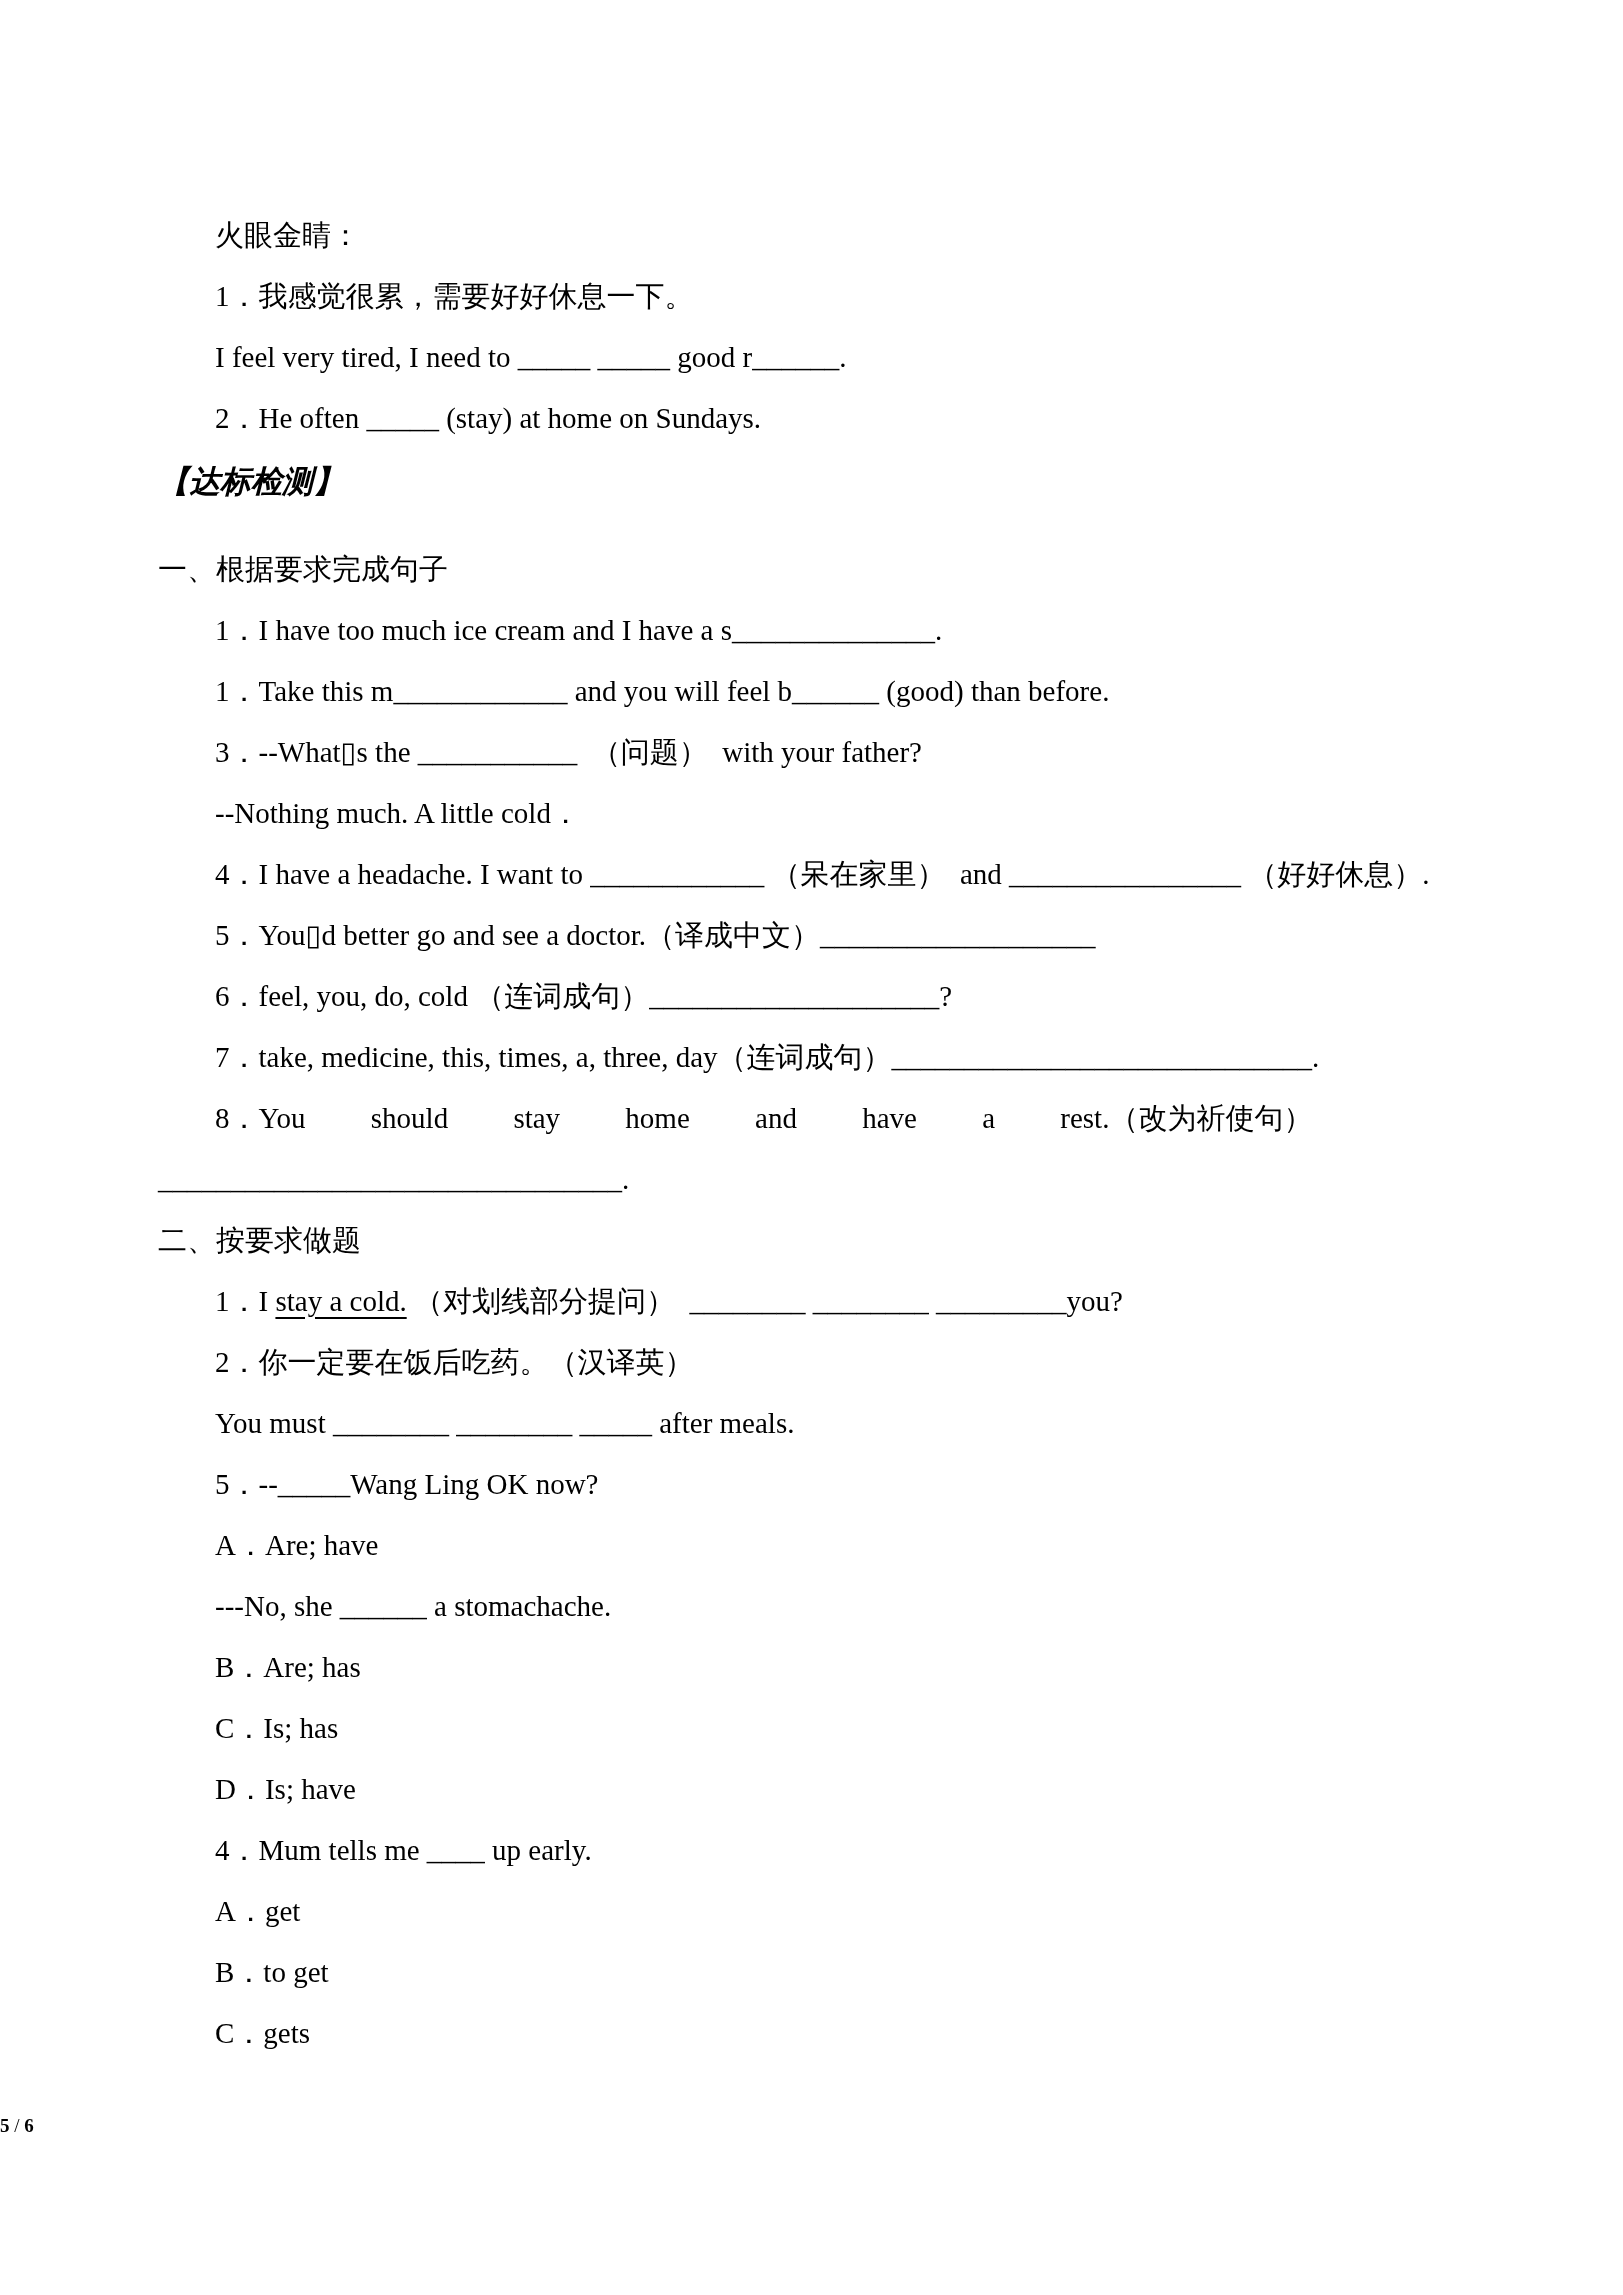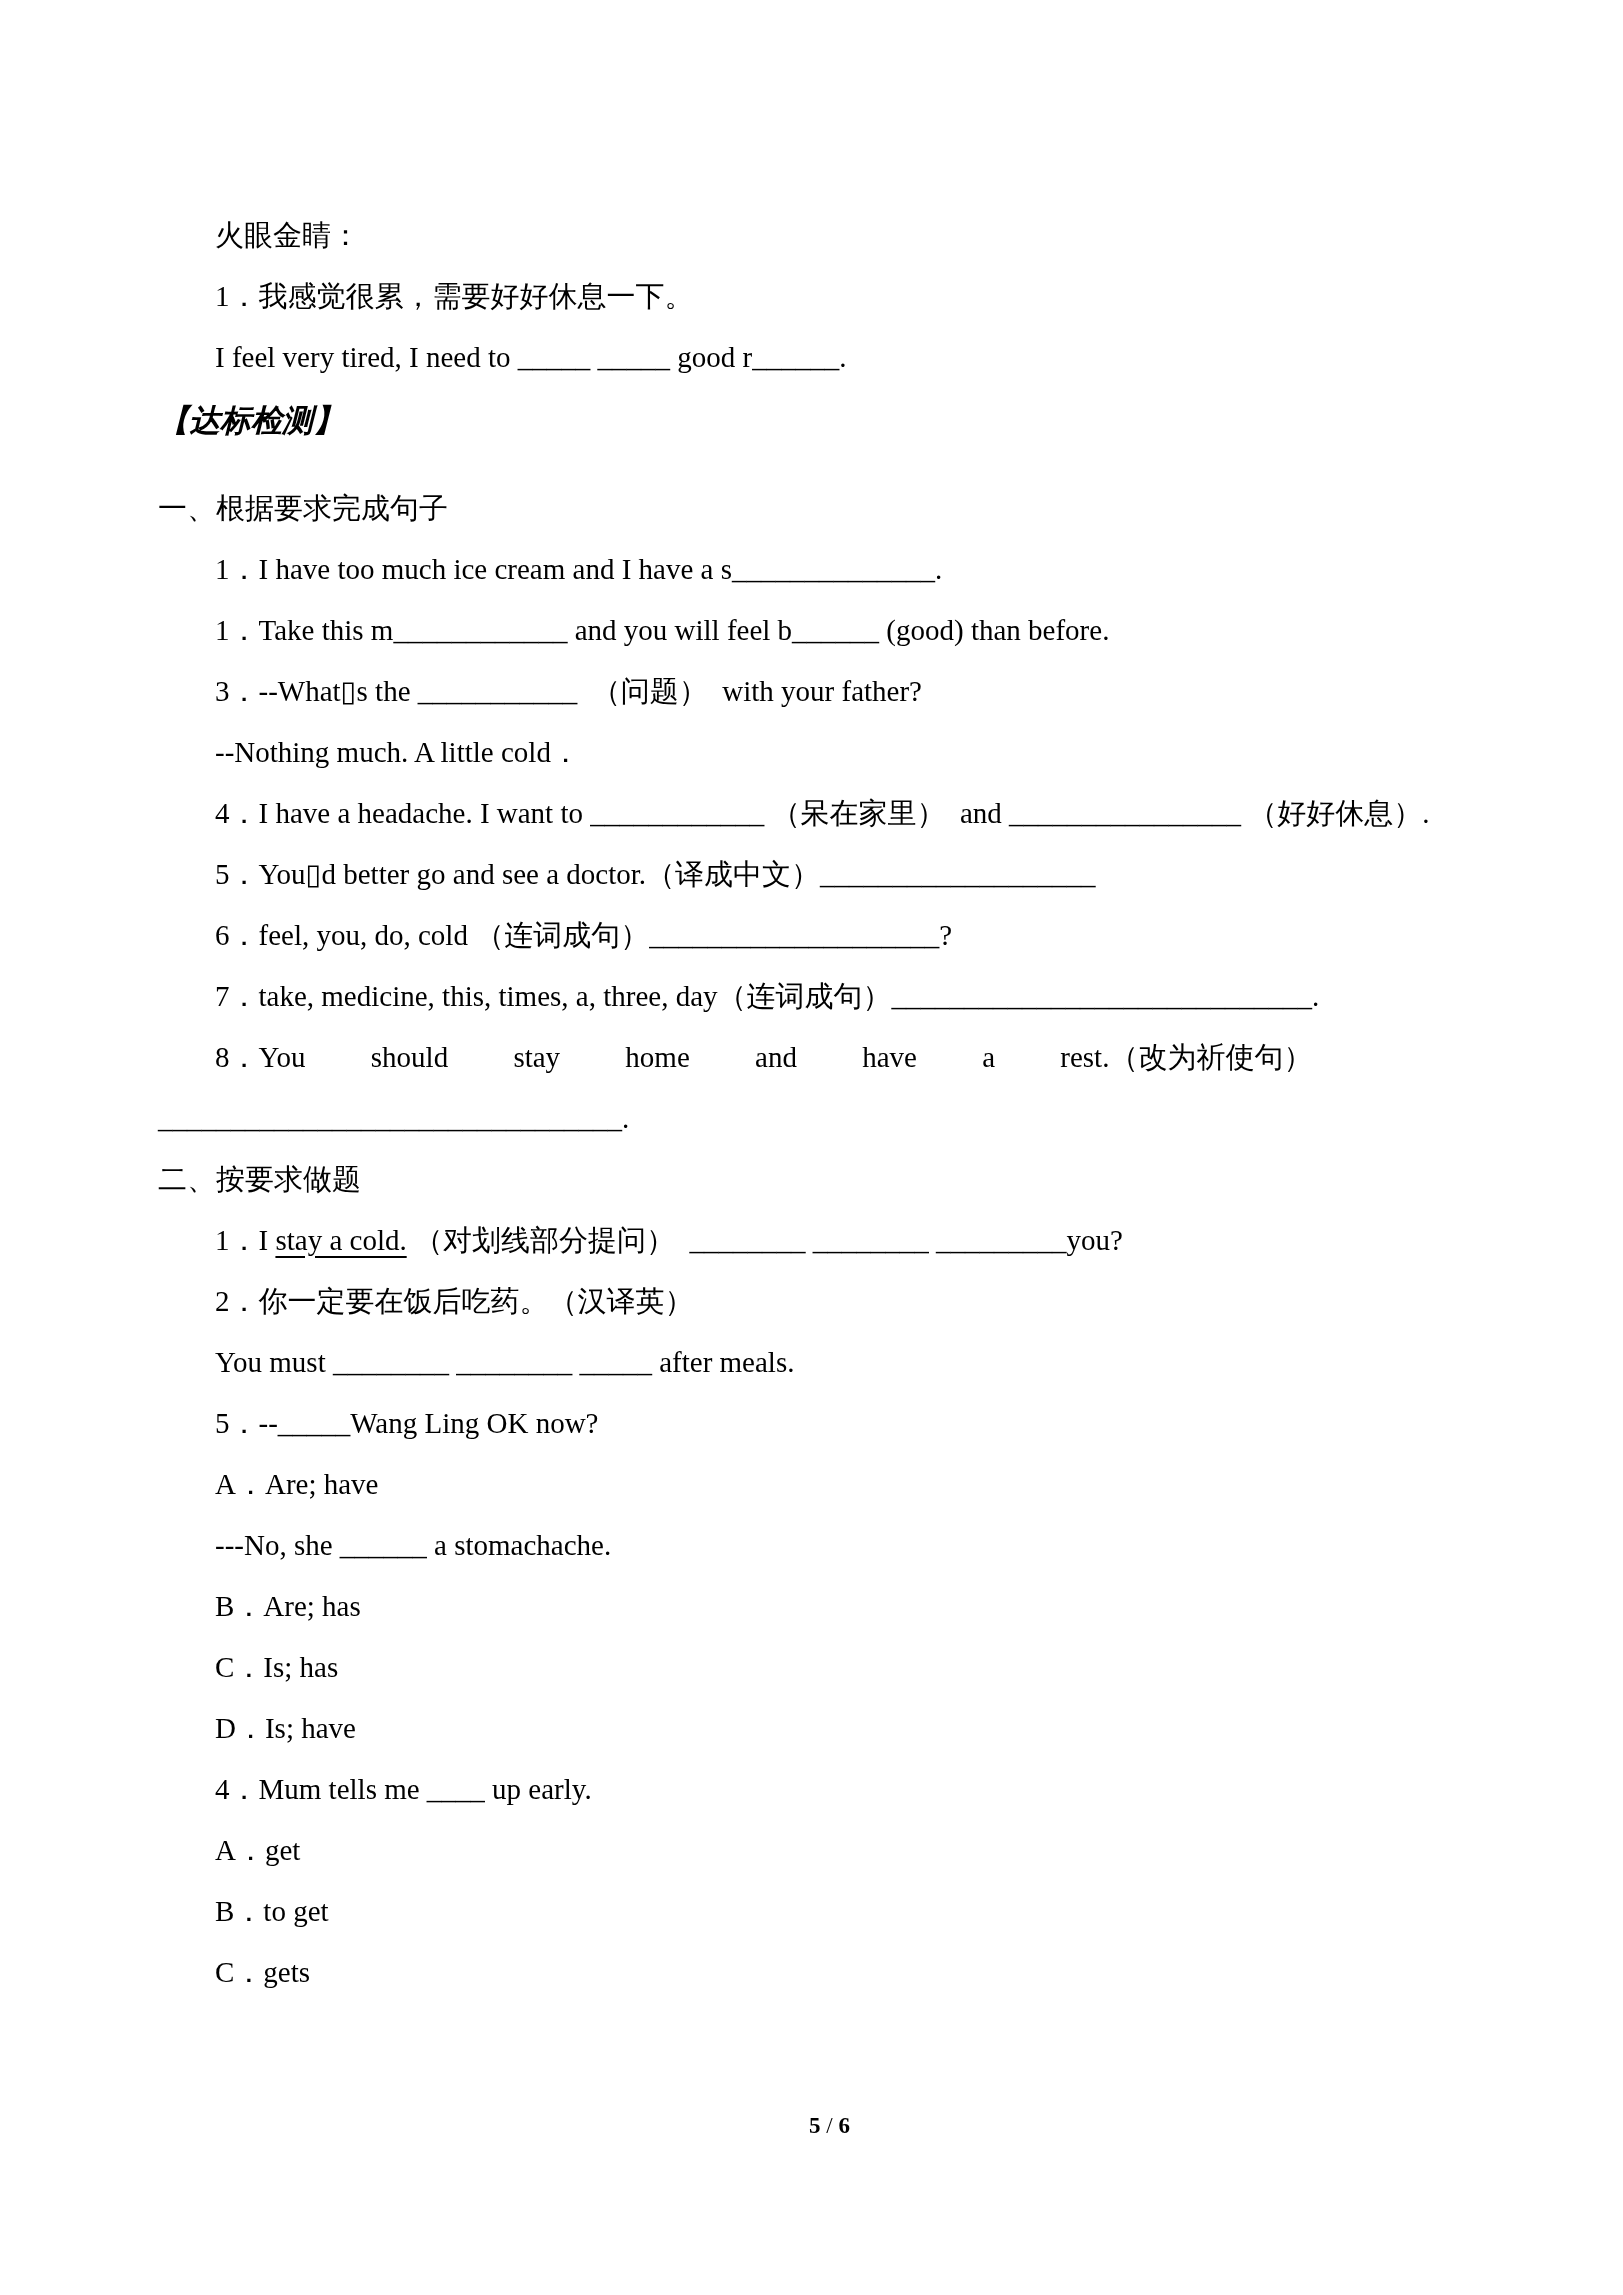--- a/index.html
+++ b/index.html
@@ -40,38 +40,37 @@
   }
   .u {
     text-decoration: underline;
     text-underline-offset: 5.5px;
   }
   .footer {
     position: absolute;
     left: 0;
     right: 0;
     top: 2112px;
-    text-align: center;
-    font-size: 23px;
+    font-size: 19px;
     line-height: 27px;
-    padding-left: 36px;
   }
   .footer .pg {
     font-weight: bold;
   }
 </style>
 </head>
 <body>
 
 <div class="doc">
   <main class="content">
 
     <p class="para indent">火眼金睛：</p>
     <p class="para indent">1．我感觉很累，需要好好休息一下。</p>
     <p class="para indent">I feel very tired, I need to _____ _____ good r______.</p>
+    <p class="para indent">2．He often _____ (stay) at home on Sundays.</p>
 
     <h2 class="heading">【达标检测】</h2>
 
     <p class="para">一、根据要求完成句子</p>
     <p class="para indent">1．I have too much ice cream and I have a s______________.</p>
     <p class="para indent">1．Take this m____________ and you will feel b______ (good) than before.</p>
     <p class="para indent">3．--What▯s the ___________  （问题）  with your father?</p>
     <p class="para indent">--Nothing much. A little cold．</p>
     <p class="para indent">4．I have a headache. I want to ____________ （呆在家里）  and ________________ （好好休息）.</p>
     <p class="para indent">5．You▯d better go and see a doctor.（译成中文）___________________</p>

